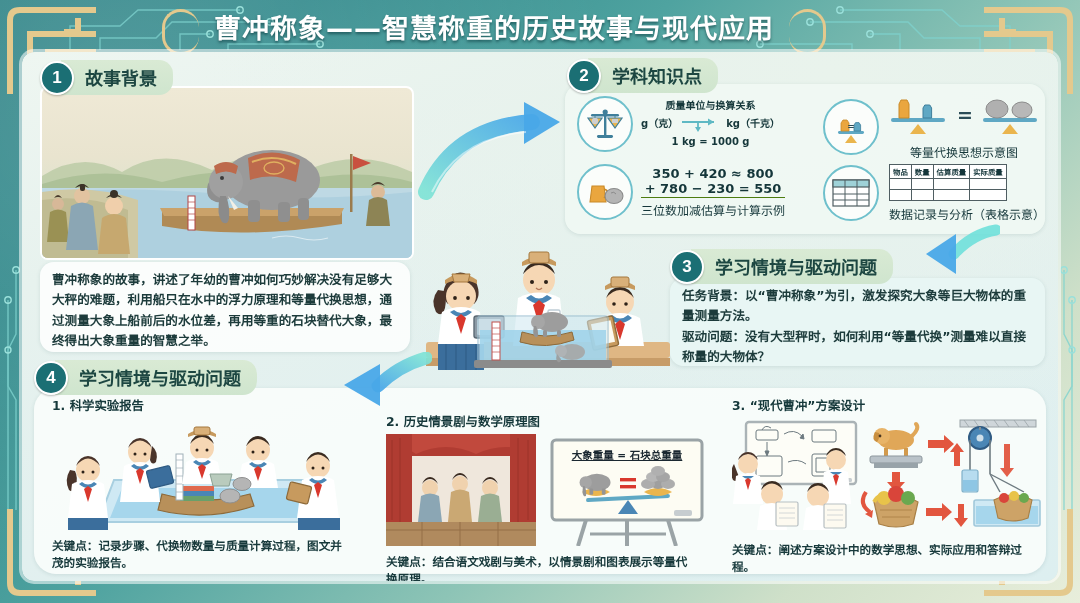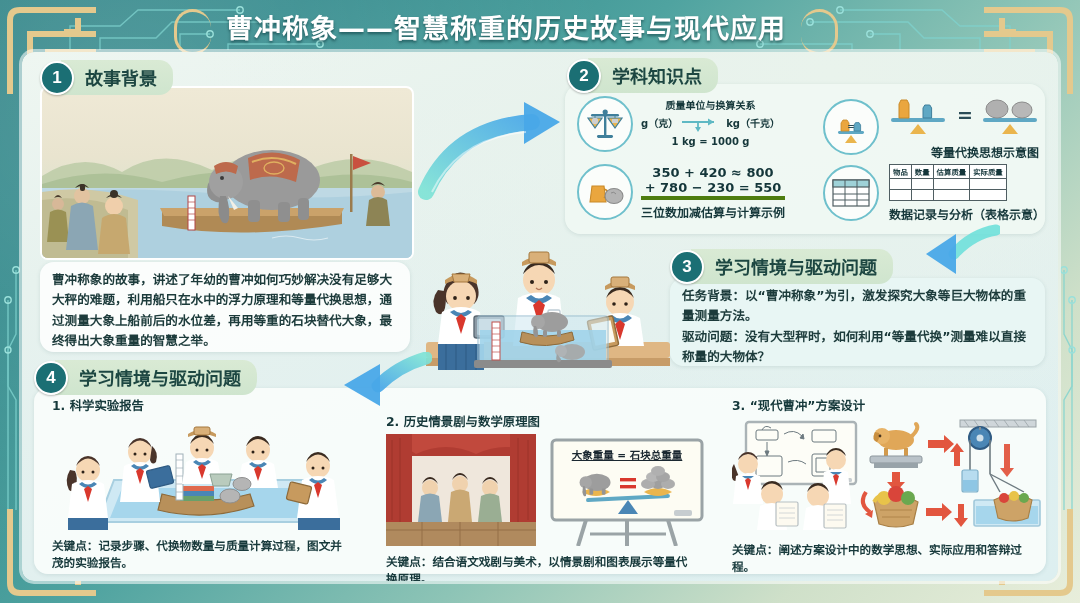--- a/index.html
+++ b/index.html
@@ -24,21 +24,21 @@
     border-radius:12px;
     background:
       radial-gradient(ellipse at 78% 4%, #e9f3ec 0%, rgba(233,243,236,0) 55%),
       linear-gradient(160deg,#eef6f1 0%,#e7f2ee 26%,#e2f0ef 55%,#ddeff0 100%);
     box-shadow:0 0 0 3px rgba(255,255,255,.55);
     overflow:hidden;
   }
   
   #titlebar{
     position:absolute;left:0;top:0;width:988px;height:56px;
-    display:flex;align-items:center;justify-content:center;margin-left:12px;
+    display:flex;align-items:center;justify-content:center;
   }
   #title-plate{
     position:relative;
     padding:2px 46px 6px 46px;
   }
   #title-plate:before,#title-plate:after{
     content:"";position:absolute;top:4px;width:34px;height:40px;
     border:3px solid #e4c98d;border-radius:40px;
   }
   #title-plate:before{left:-6px;border-right:none;}
@@ -99,23 +99,23 @@
     border:2px solid #6fc0cc;background:#fbfdfb;
     display:flex;align-items:center;justify-content:center;flex:none;
   }
   .ktext{margin-left:8px;}
   .kline{
     font-size:10px;font-weight:bold;color:#15373a;white-space:nowrap;
     font-family:"DejaVu Sans","Liberation Sans",sans-serif;
     line-height:1.45;
   }
   .kcap{
-    font-size:12px;font-weight:bold;color:#15373a;white-space:nowrap;
+    font-size:12px;font-weight:normal;color:#15373a;white-space:nowrap;
     font-family:"DejaVu Sans","Liberation Sans",sans-serif;
-    text-align:right;margin-top:3px;
+    text-align:center;margin-top:3px;
   }
   .mono-eq{font-size:13px;font-weight:bold;color:#14363a;white-space:nowrap;
     font-family:"DejaVu Sans","Liberation Sans",sans-serif;}
 
   
   table.mini{border-collapse:collapse;}
   table.mini td,table.mini th{
     border:1px solid #4f5e62;font-size:7.4px;font-weight:bold;color:#14363a;
     padding:1px 3px;background:#fff;text-align:center;
     font-family:"DejaVu Sans","Liberation Sans",sans-serif;
@@ -391,21 +391,21 @@
       <div class="kitem" style="left:12px;top:80px;">
         <div class="kicon">
           <svg width="40" height="40" viewBox="0 0 40 40">
             <path d="M7,14 l12,0 l2,16 l-16,0 Z" fill="#eaa63e" stroke="#c98a28" stroke-width="1.1"></path>
             <path d="M19,17 q7,2 0,9" fill="none" stroke="#c98a28" stroke-width="1.6"></path>
             <ellipse cx="29" cy="24" rx="9" ry="7.5" fill="#b4b4b4" stroke="#8b8b8b" stroke-width="1.1"></ellipse>
             <path d="M26,21 q3,-2 5,1" fill="none" stroke="#8b8b8b" stroke-width="1"></path>
           </svg>
         </div>
         <div class="ktext">
-          <div style="border-bottom:4px solid #4d7c0f;padding-bottom:1px;">
+          <div style="border-bottom:1px solid #4d7c0f;padding-bottom:1px;">
             <div class="mono-eq" style="text-align:center;">350 + 420 ≈ 800</div>
             <div class="mono-eq" style="text-align:center;">+ 780 − 230 = 550</div>
           </div>
           <div class="kcap">三位数加减估算与计算示例</div>
         </div>
       </div>
 
       <div class="kitem" style="left:258px;top:80px;">
         <div class="kicon">
           <svg width="42" height="36" viewBox="0 0 42 36">
@@ -569,21 +569,21 @@
           </g>
         </g>
       </svg>
     </div>
 
     <div class="sec-head" style="left:12px;top:308px;">
       <div class="sec-num">4</div>
       <div class="sec-label">学习情境与驱动问题</div>
     </div>
 
-    <div class="card" style="left:12px;top:336px;width:1012px;height:186px;background:rgba(250,253,251,.9);border-radius:14px;">
+    <div class="card" style="left:12px;top:336px;width:1012px;height:186px;background:rgba(250,253,251,.9);border-radius:22px;">
 
       <div style="position:absolute;left:18px;top:8px;width:320px;">
         <div class="sub-title">1. 科学实验报告</div>
         <div class="illus" style="position:relative;margin-top:4px;width:320px;height:112px;">
           <svg width="320" height="112" viewBox="0 0 320 112">
 
             <path d="M62,62 L252,62 L268,104 L46,104 Z" fill="#cfe9f4" stroke="#a8cfe0" stroke-width="2"></path>
             <path d="M70,70 L244,70 L256,100 L58,100 Z" fill="#a6d6ec"></path>
 
             <path d="M106,92 q48,12 96,-4 l-4,-12 q-44,12 -88,0 Z" fill="#b8905a" stroke="#8d6a3a" stroke-width="1.2"></path>

